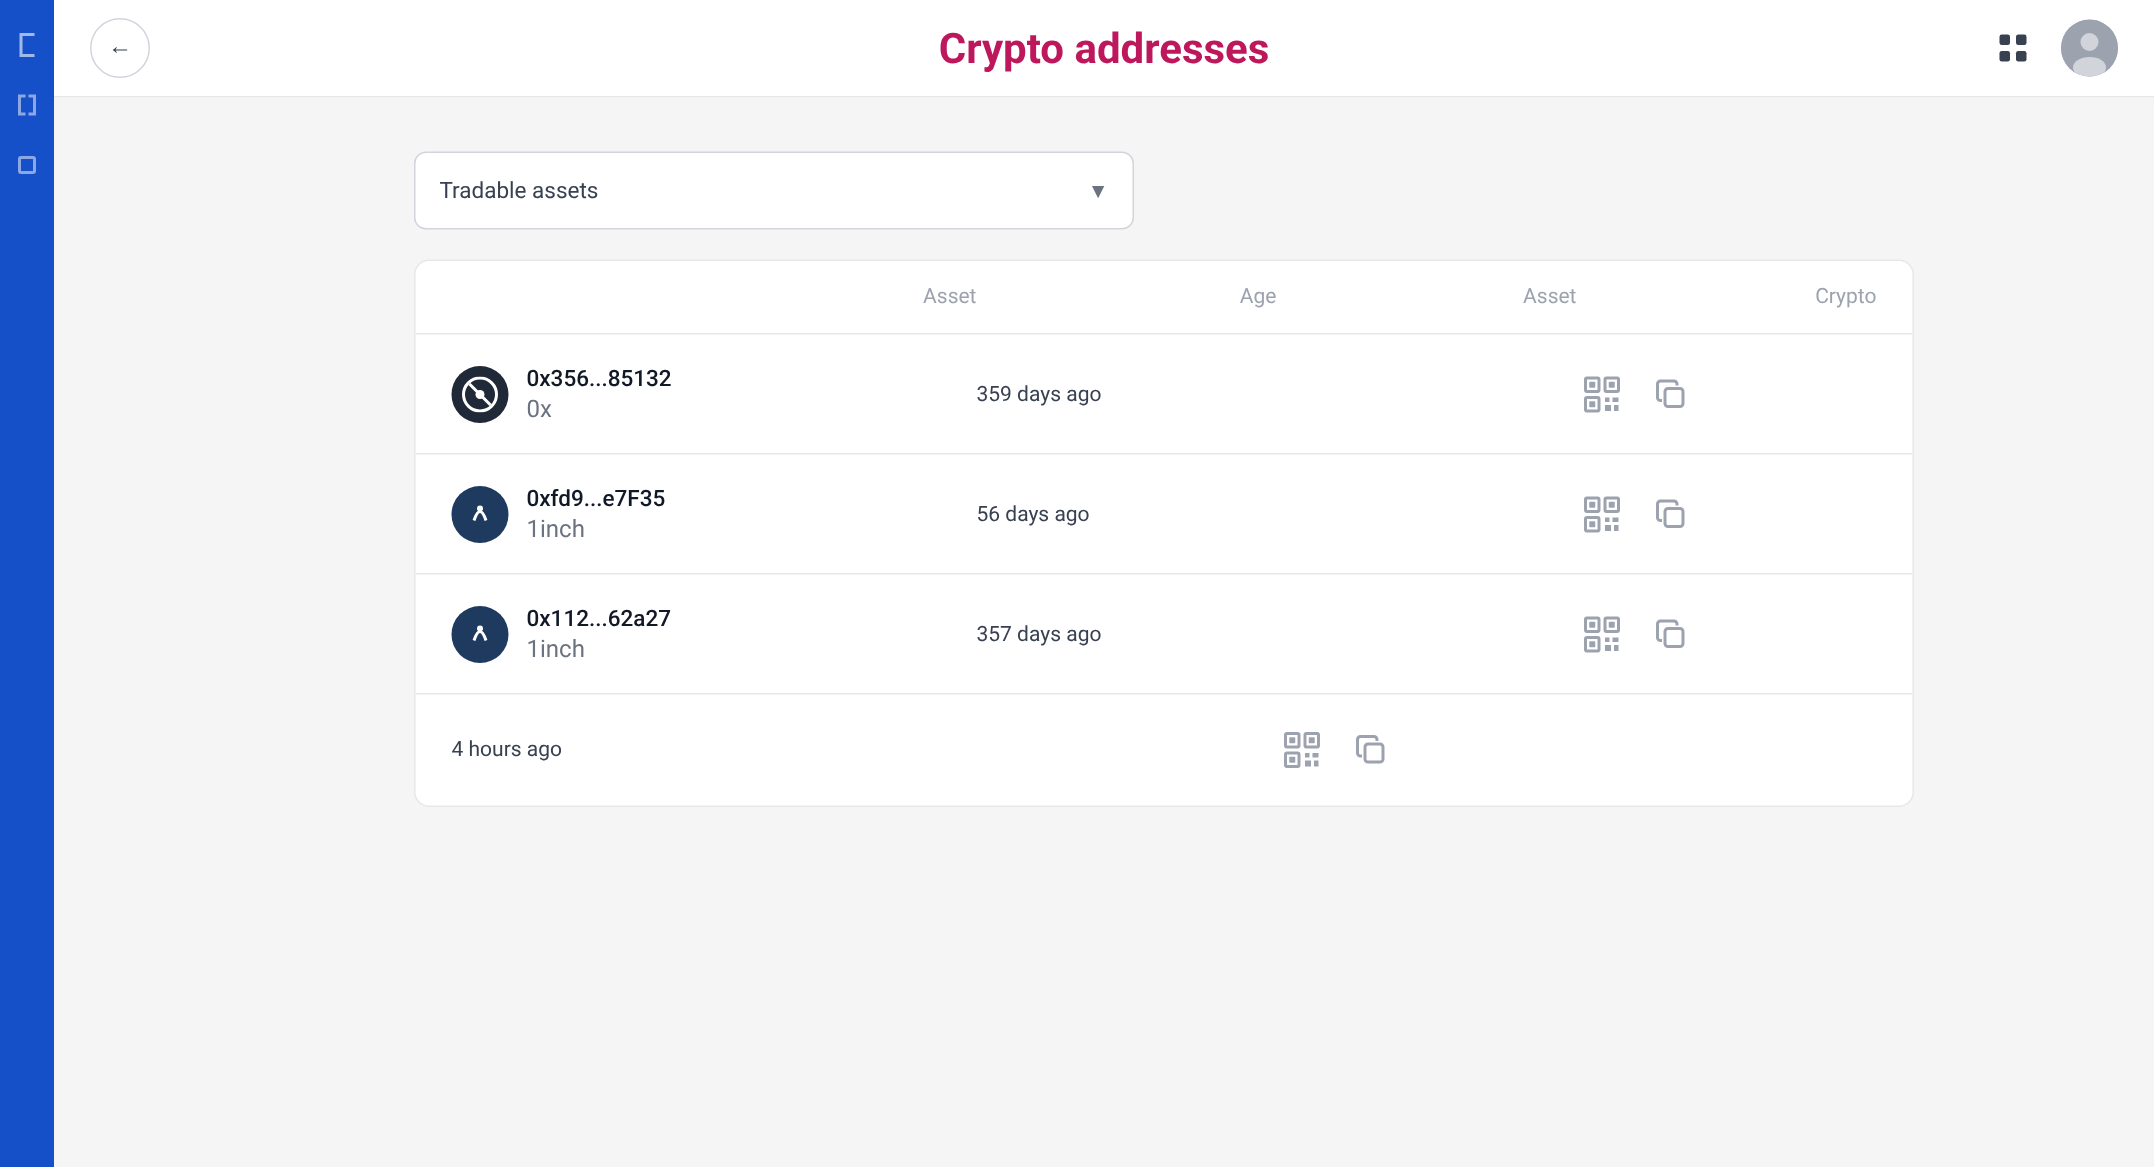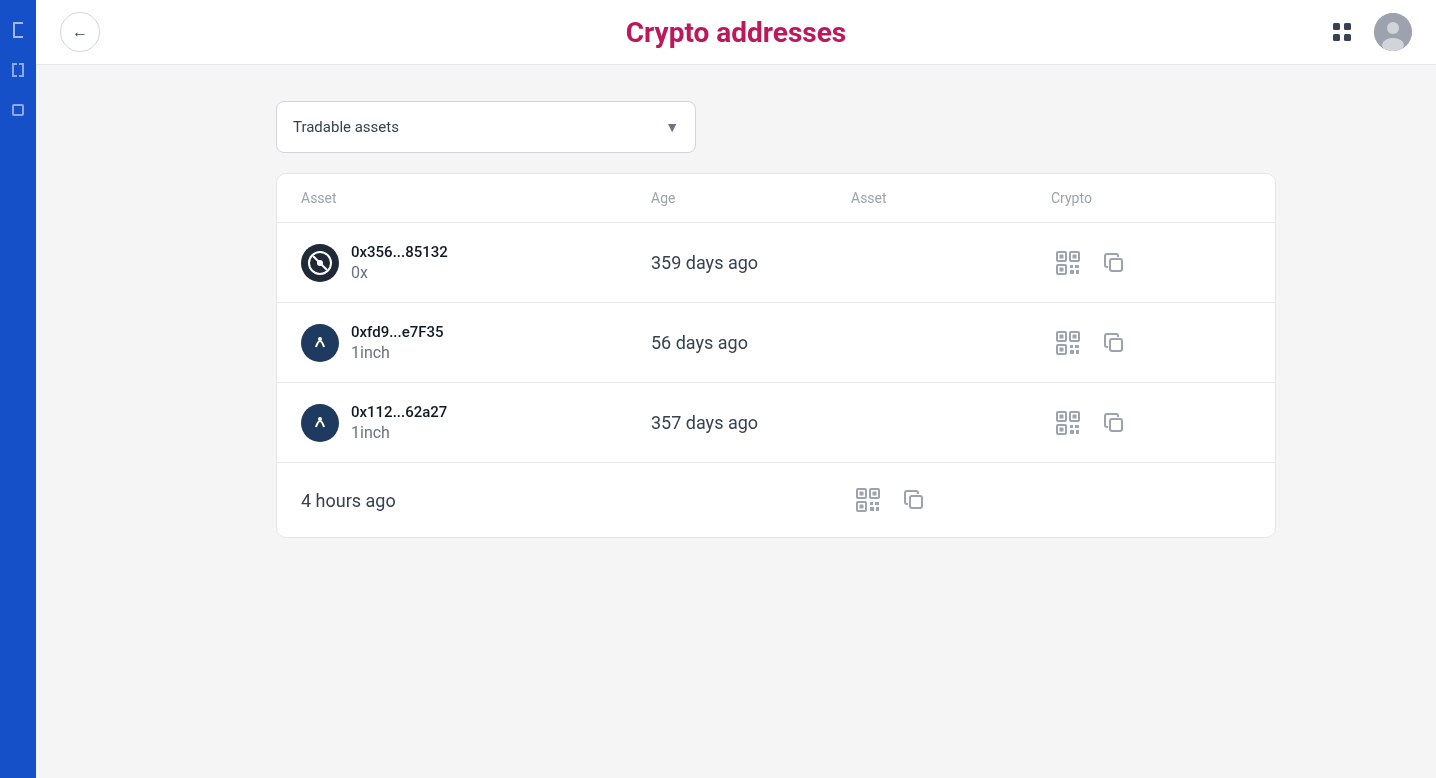--- a/index.html
+++ b/index.html
@@ -84,21 +84,21 @@
 
     .content-wrapper {
       padding-top: 36px;
     }
 
     
     .dropdown-container {
       margin-bottom: 20px;
     }
     .dropdown {
-      width: 420px;
+      width: 480px;
       height: 52px;
       border: 1.5px solid #d1d5db;
       border-radius: 8px;
       background: white;
       display: flex;
       align-items: center;
       justify-content: space-between;
       padding: 0 16px;
       cursor: pointer;
       font-size: 15px;
@@ -114,20 +114,21 @@
       background: white;
       border: 1px solid #e5e7eb;
       border-radius: 10px;
       overflow: hidden;
     }
     .table-header {
       display: grid;
       grid-template-columns: 1fr 200px 200px 200px;
       padding: 16px 24px;
       border-bottom: 1px solid #e5e7eb;
+      text-align: right;
     }
     .table-header-cell {
       font-size: 14px;
       color: #9ca3af;
       font-weight: 400;
     }
     .table-row {
       display: grid;
       grid-template-columns: 1fr 200px 200px 200px;
       padding: 20px 24px;
@@ -165,21 +166,21 @@
       font-size: 15px;
       font-weight: 500;
       color: #111827;
     }
     .asset-name {
       font-size: 16px;
       color: #6b7280;
       margin-top: 2px;
     }
     .age-cell {
-      font-size: 18px;
+      font-size: 14px;
       color: #374151;
     }
     .label-cell {
       font-size: 14px;
       color: #374151;
     }
     .actions-cell {
       display: flex;
       align-items: center;
       gap: 12px;

